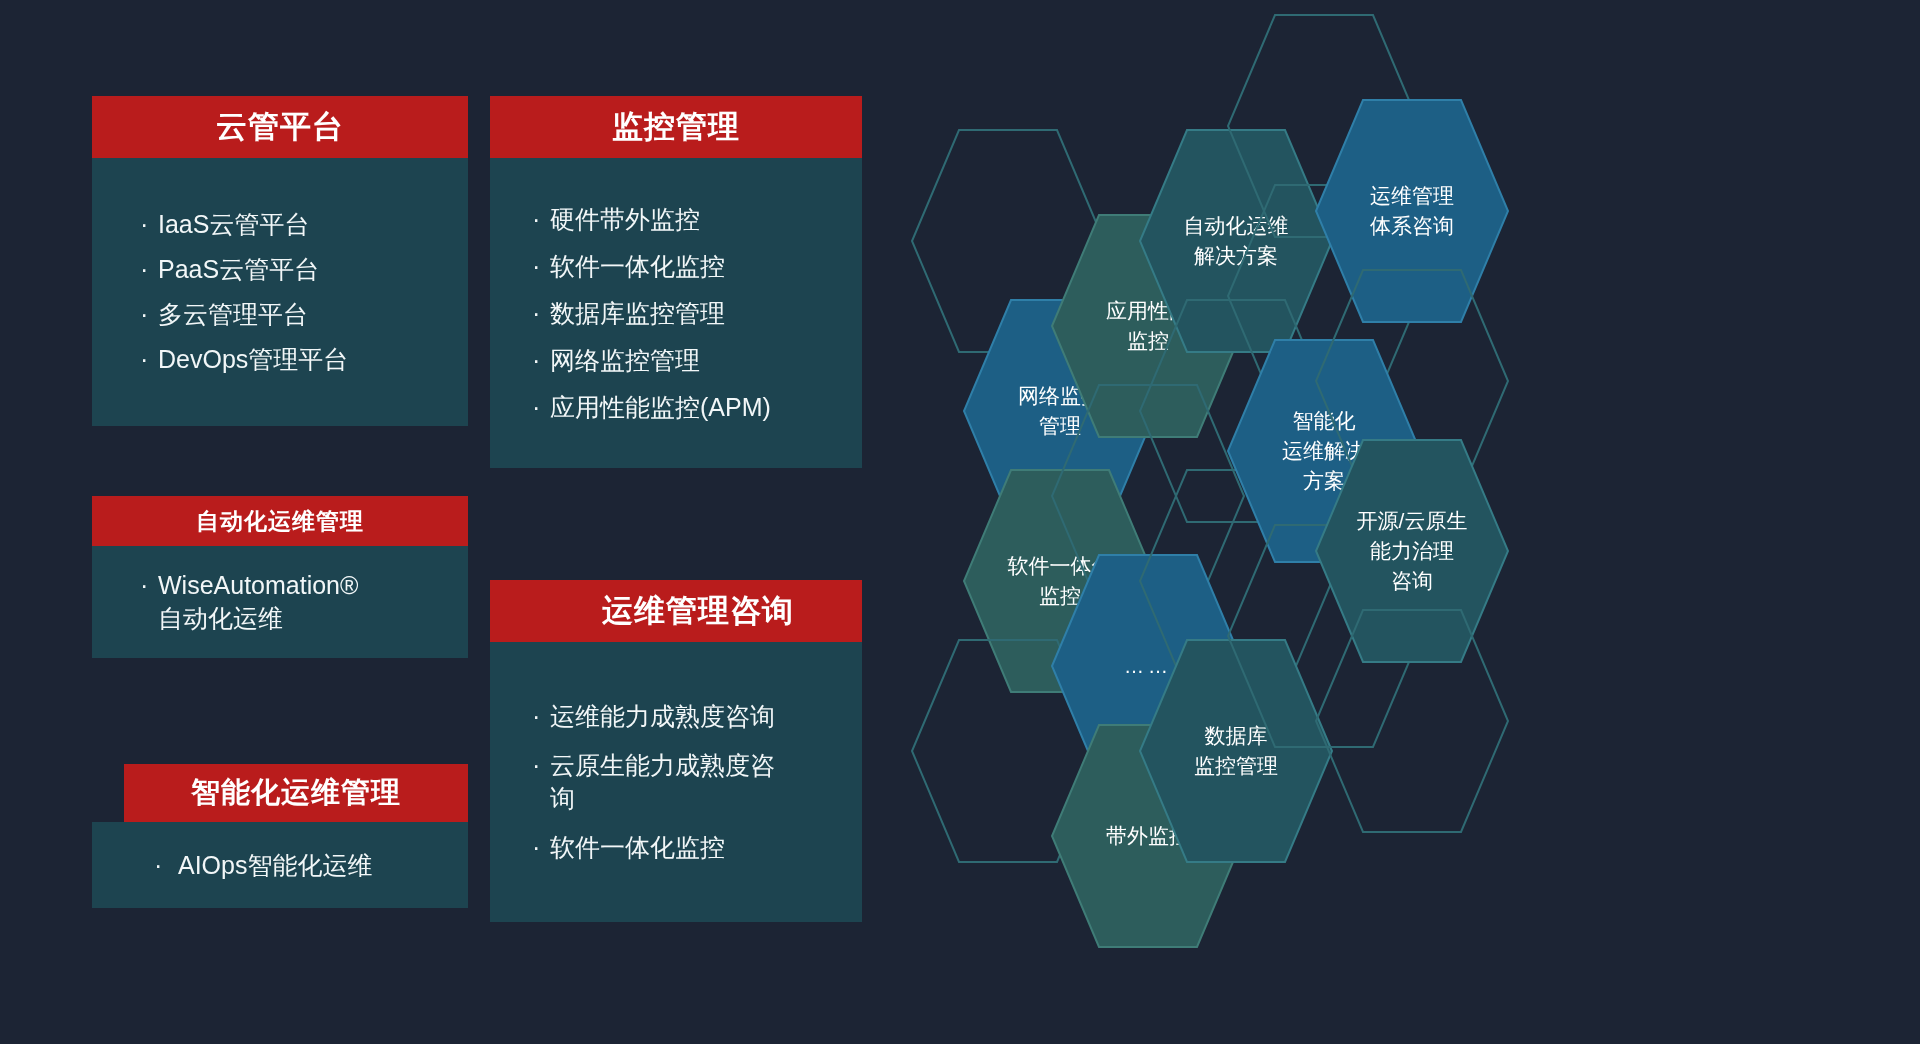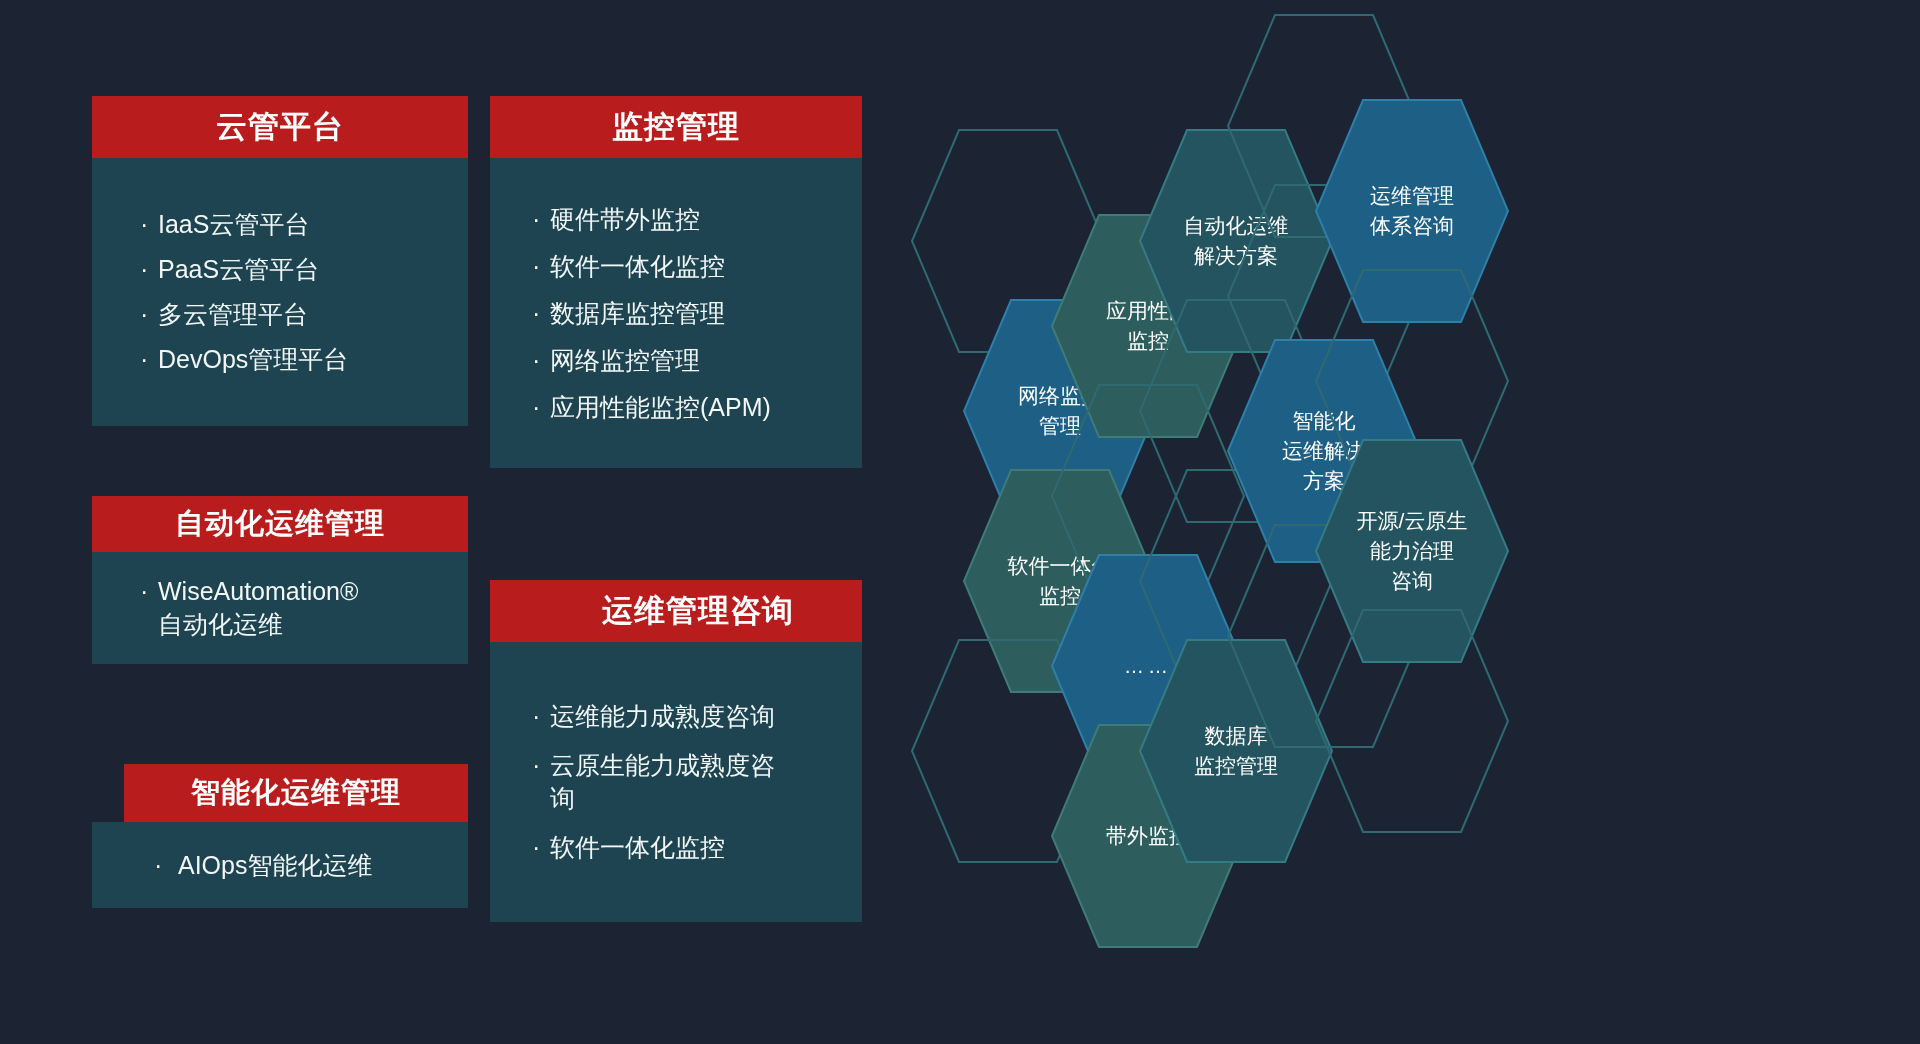--- a/index.html
+++ b/index.html
@@ -72,21 +72,21 @@
   }
   .bullets li .txt { display: inline; }
 
   
   #card-cloud        { left: 92px;  top: 96px;  width: 376px; }
   #card-cloud .card-head { height: 62px; font-size: 31px; }
   #card-cloud .card-body { height: 268px; padding: 16px 0 16px 46px; }
   #card-cloud .bullets li { font-size: 25px; margin: 12px 0; }
 
   #card-auto         { left: 92px;  top: 496px; width: 376px; }
-  #card-auto .card-head { height: 56px; font-size: 29px; }
+  #card-auto .card-head { height: 50px; font-size: 23px; }
   #card-auto .card-body { height: 112px; padding: 10px 0 10px 46px; }
   #card-auto .bullets li { font-size: 25px; }
 
   #card-aiops        { left: 92px;  top: 764px; width: 376px; }
   #card-aiops .card-head { height: 58px; font-size: 29px; margin-left: 32px; }
   #card-aiops .card-body { height: 86px; padding: 6px 0 6px 46px; }
   #card-aiops .bullets li { font-size: 25px; text-align: left; padding-left: 26px; }
 
   #card-monitor      { left: 490px; top: 96px;  width: 372px; }
   #card-monitor .card-head { height: 62px; font-size: 31px; }

